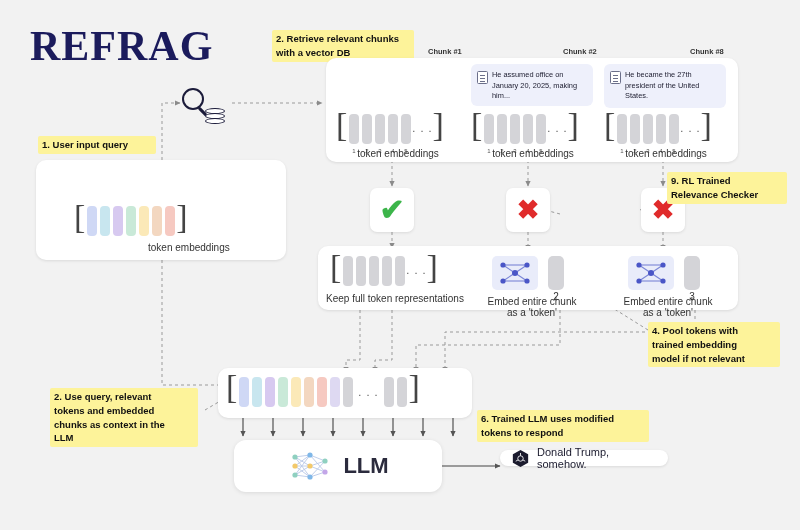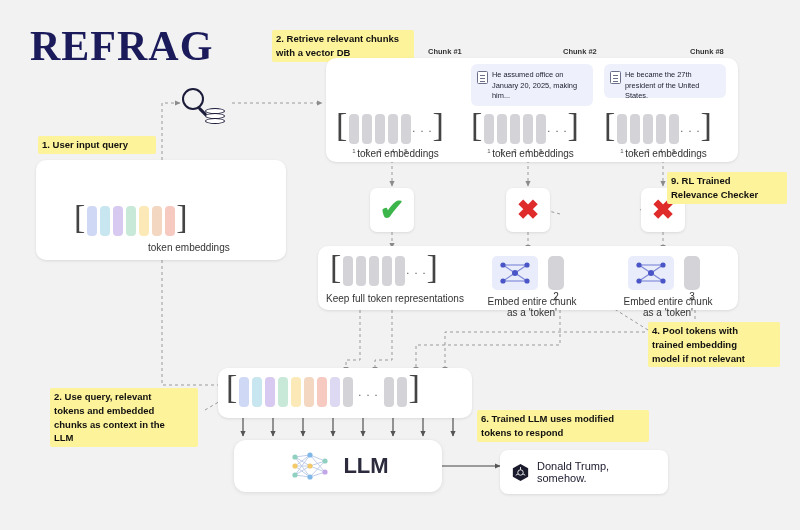--- a/index.html
+++ b/index.html
@@ -293,21 +293,21 @@
       <span class="tok gray">
           <span class="toknum">5</span>
         </span>
     </div>
     <span class="dots">. . .</span>
     <span class="bracket">]</span>
   </div>
   <div class="caption" style="left:471px; top:148px; width:124px;">token embeddings</div>
 
   <div class="chunk-label" style="left:690px; top:47px;">Chunk #8</div>
-  <div class="chunk-card" style="left:604px; top:64px; width:122px; height:34px;">
+  <div class="chunk-card" style="left:604px; top:64px; width:122px; height:44px;">
     <div class="doc-icon"></div>
     <div class="chunk-text">He became the 27th president of the United States.</div>
   </div>
   <div class="emb-strip" style="left:604px; top:112px;">
     <span class="bracket">[</span>
     <div style="display:flex;padding-top:2px;">
       <span class="tok gray">
           <span class="toknum">1</span>
         </span>
       <span class="tok gray">
@@ -485,21 +485,21 @@
         <circle cx="38" cy="12" r="2.6" fill="#8fd0c0"></circle>
           <circle cx="38" cy="23" r="2.6" fill="#c3a6e8"></circle>
       </g>
     </svg>
     <span class="llm-text">LLM</span>
   </div>
 
   <div class="note" style="left:477px; top:410px; width:172px; white-space:pre-line;">6.  Trained LLM uses modified
 tokens to respond</div>
 
-  <div class="answer" style="left:500px; top:450px; width:168px; height:44px;">
+  <div class="answer" style="left:500px; top:450px; width:168px; height:16px;">
     <svg class="hexicon" viewBox="0 0 20 22">
       <polygon points="10,1 19,6 19,16 10,21 1,16 1,6" fill="#1b1b2e"></polygon>
       <g stroke="#ffffff" stroke-width="1" fill="none">
         <circle cx="10" cy="11" r="3.2"></circle>
         <line x1="10" y1="7.8" x2="10" y2="4.5"></line>
         <line x1="12.8" y1="12.6" x2="15.6" y2="14.2"></line>
         <line x1="7.2" y1="12.6" x2="4.4" y2="14.2"></line>
       </g>
     </svg>
     <span>Donald Trump, somehow.</span>

